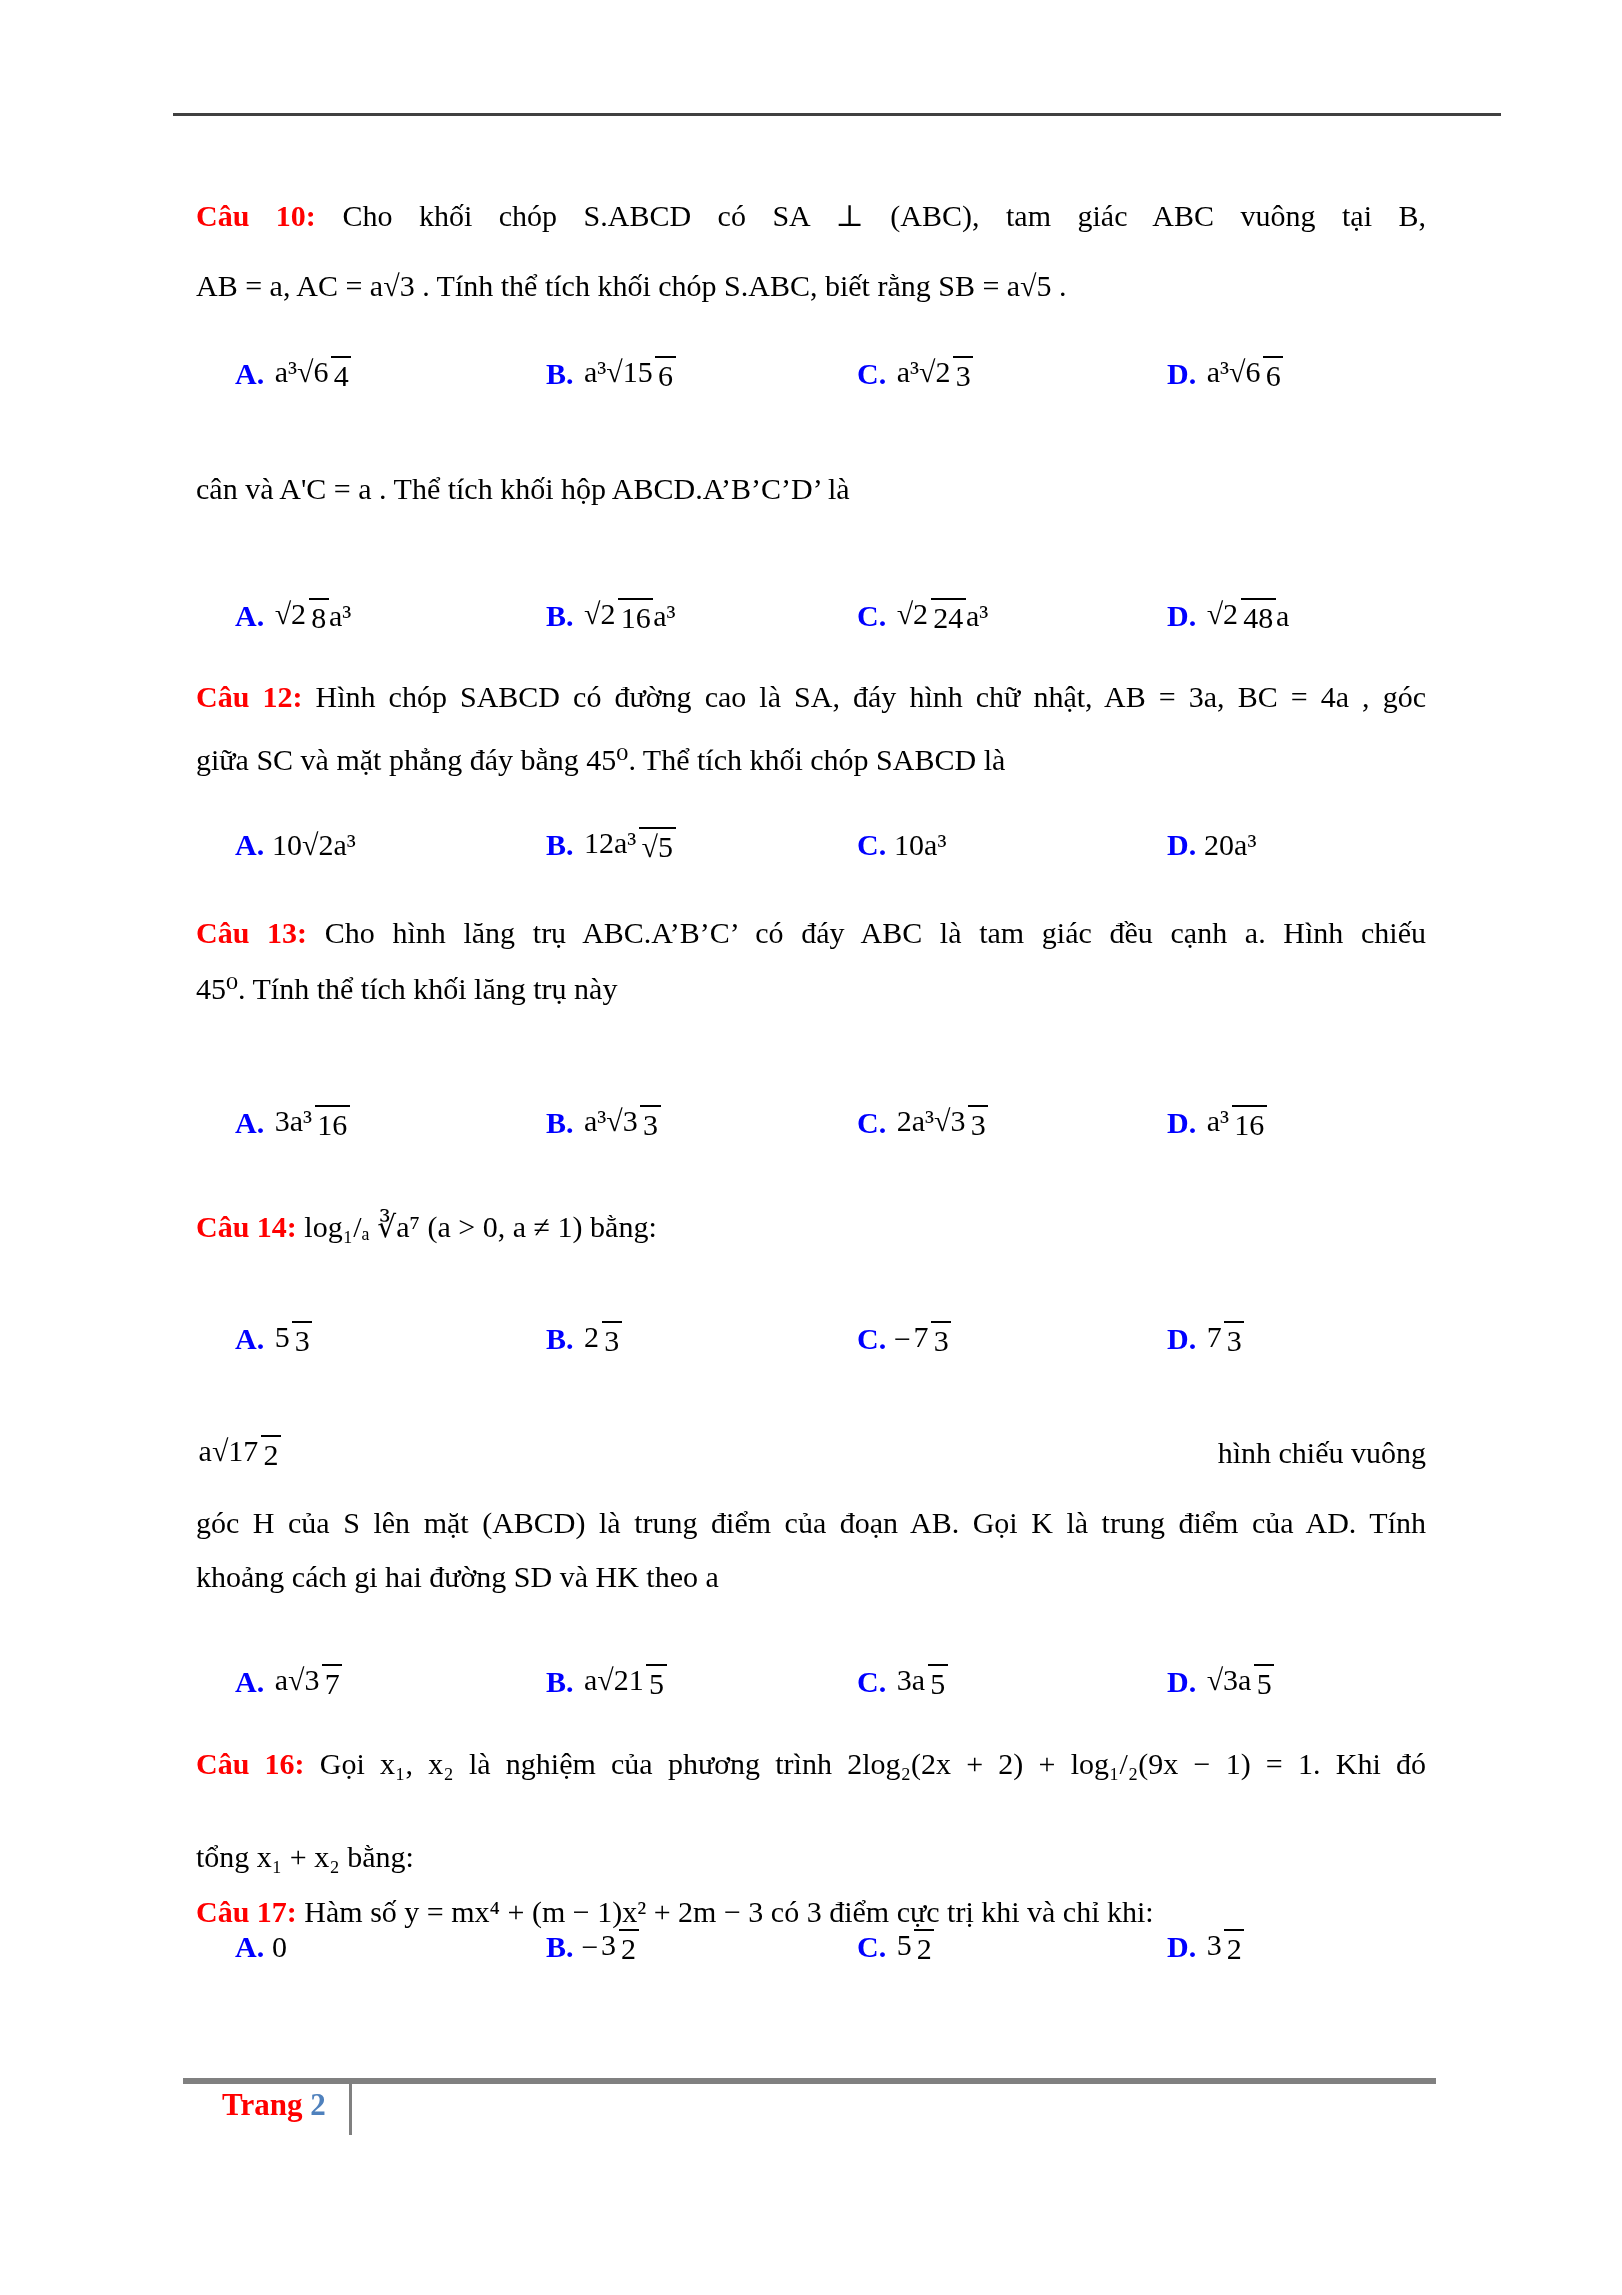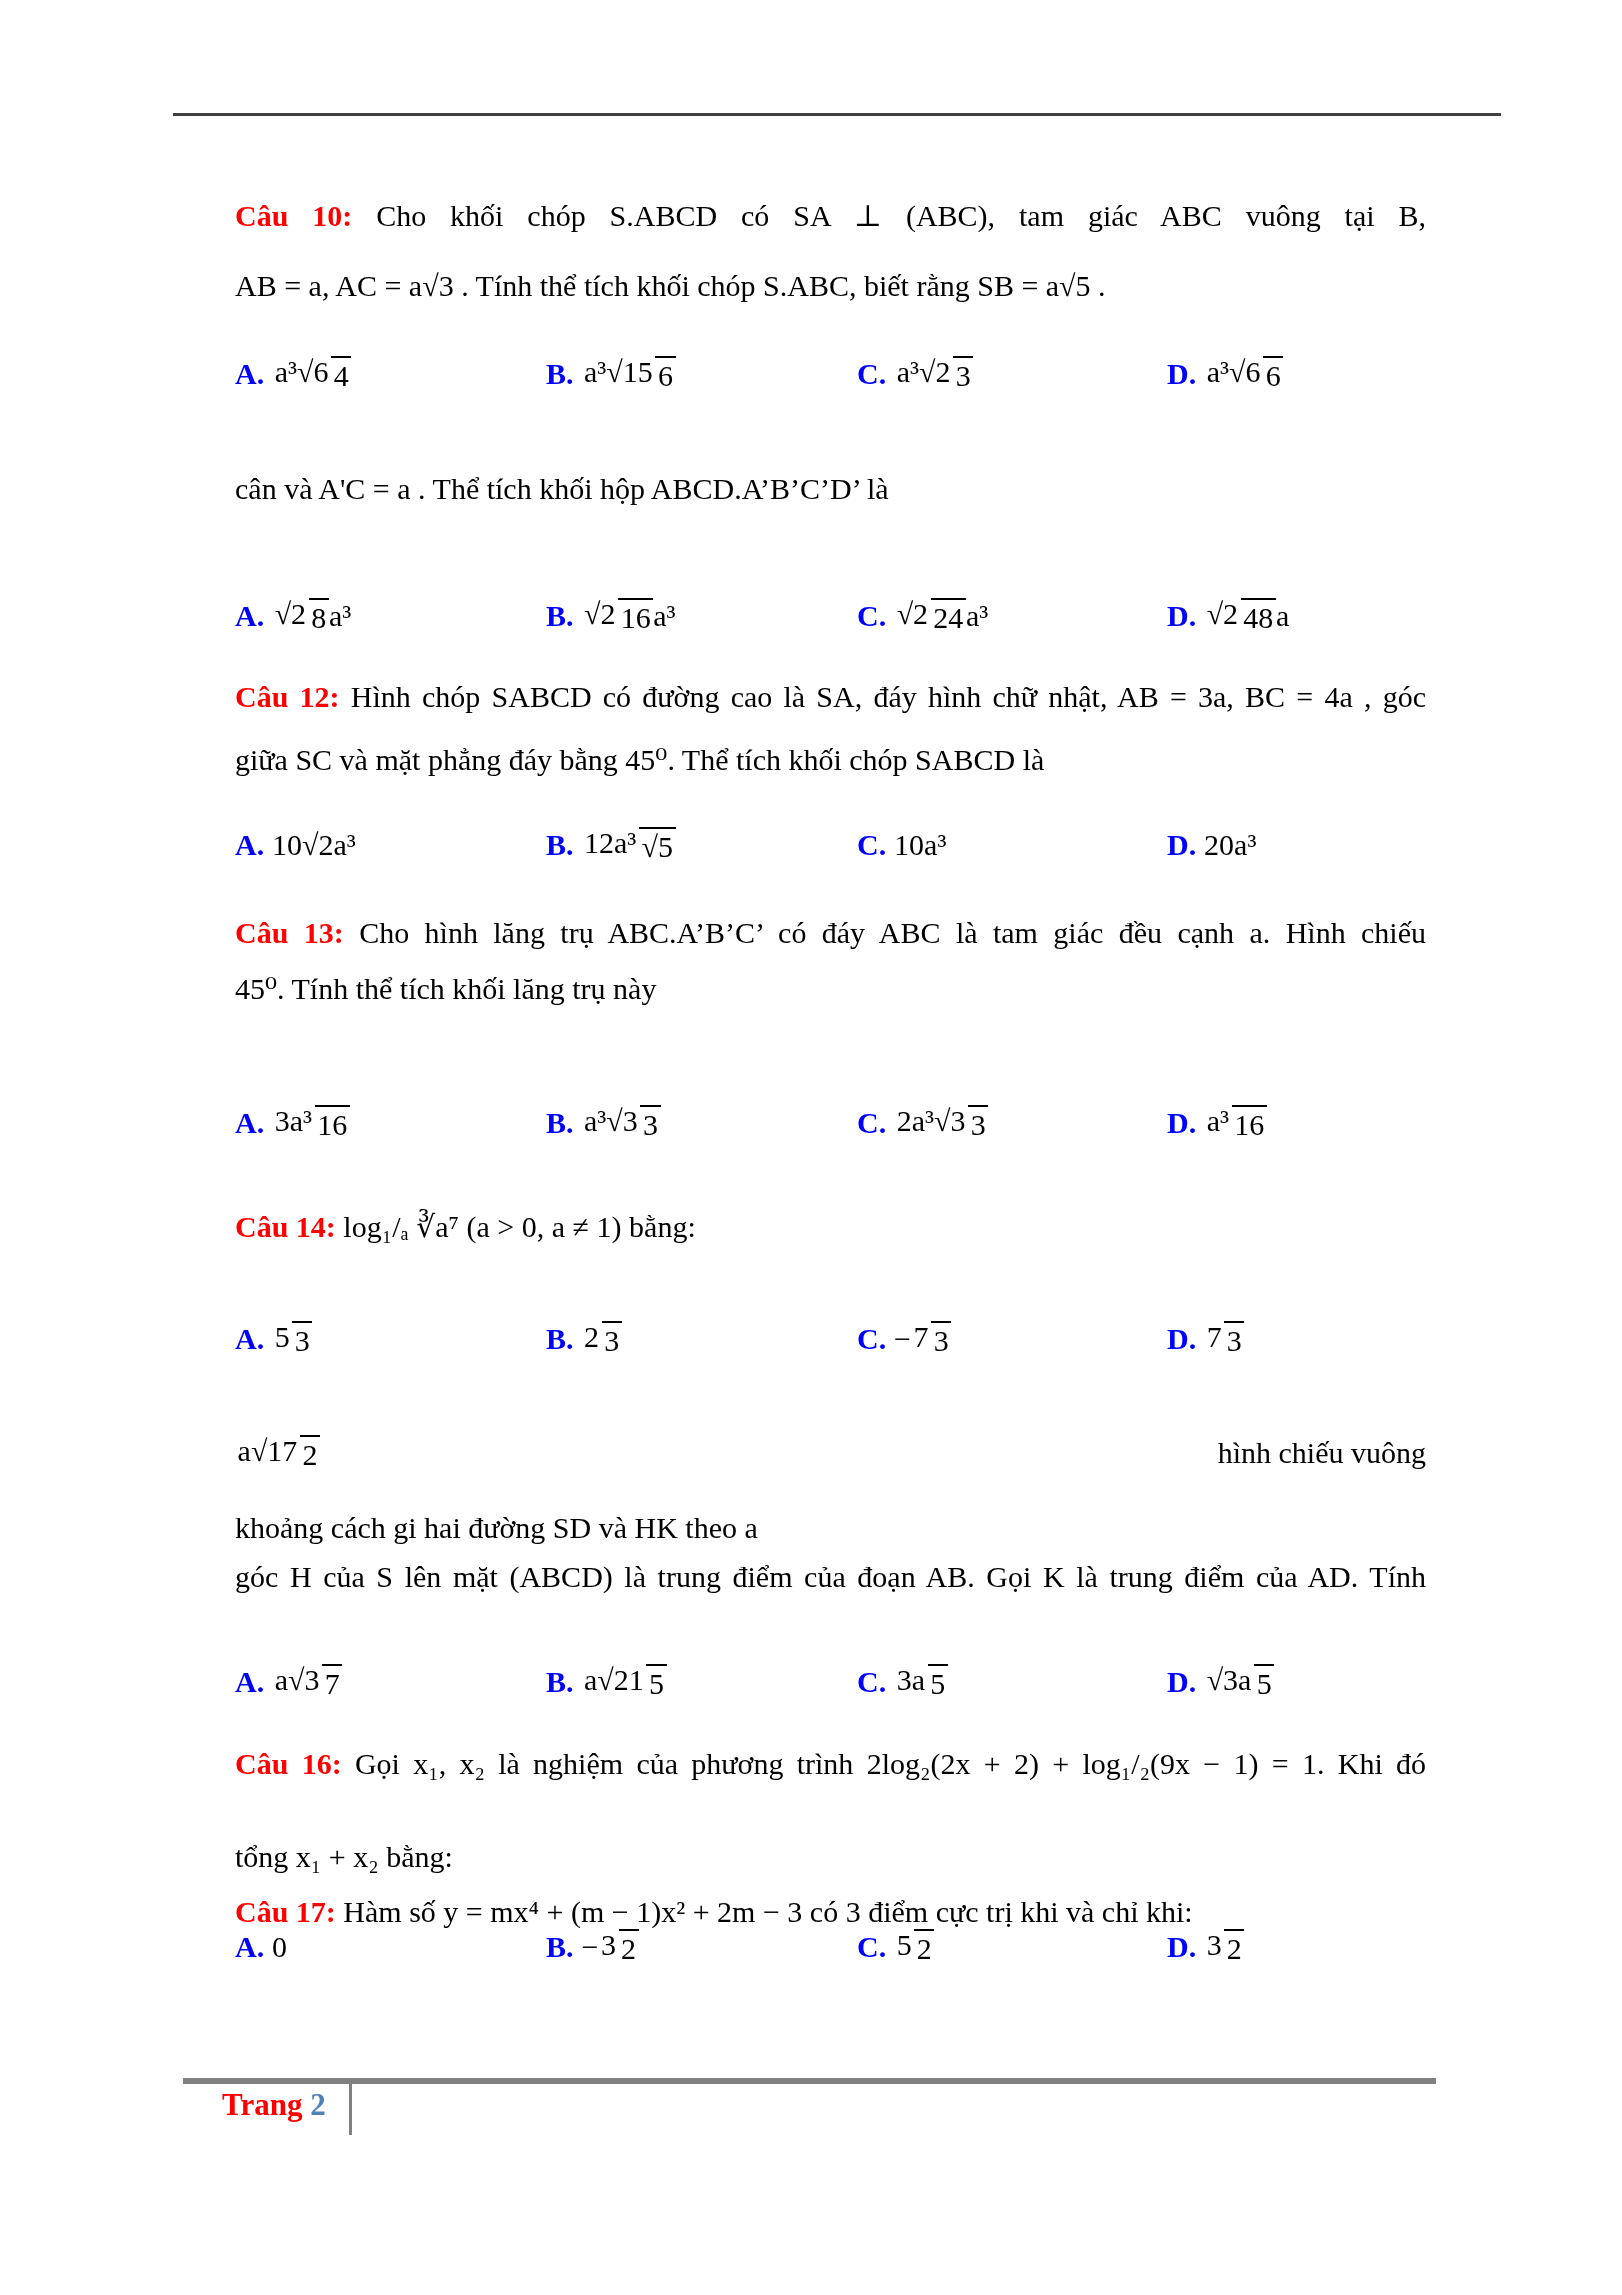--- a/index.html
+++ b/index.html
@@ -2,21 +2,21 @@
 <html style="font-size:10.5px"><head>
 <meta charset="utf-8">
 <style>
   html, body { margin: 0; padding: 0; background: #ffffff; }
   body { width: 1623px; height: 2295px; position: relative; overflow: hidden;
          font-family: "Liberation Serif", "DejaVu Serif", serif; color: #000; }
   .header-rule { position: absolute; left: 173px; top: 113px; width: 1328px; height: 3.3px; background: #404040; }
   .page { position: absolute; left: 196px; top: 0; width: 1230px; }
   .q { position: absolute; left: 0; width: 1230px; font-size: 30px; line-height: 39px; text-align: justify; }
   .q .label { color: #ff0000; font-weight: bold; }
-  .line { display: block; white-space: nowrap; margin-left: 39px; }
+  .line { display: block; white-space: nowrap; }
   .line.just { text-align: justify; text-align-last: justify; white-space: normal; }
   .opts { position: absolute; left: 39px; width: 1230px; height: 79px; font-size: 30px; }
   .opt { position: absolute; top: 0; height: 79px; display: flex; align-items: center; }
   .opt .ol { color: #0000ff; font-weight: bold; margin-right: 7.9px; }
   .frac { display: inline-flex; flex-direction: row; align-items: center; vertical-align: middle; line-height: 1; }
   .frac .num { padding: 0 2.6px 3.9px 2.6px; }
   .frac .den { border-top: 2.6px solid #000; padding: 3.9px 2.6px 0 2.6px; }
   .math { white-space: nowrap; }
   .footer-rule { position: absolute; left: 183px; top: 2078px; width: 1253px; height: 5.9px; background: #808080; }
   .footer-div { position: absolute; left: 349px; top: 2083px; width: 3.3px; height: 52px; background: #808080; }
@@ -201,22 +201,22 @@
   </div>
 
   <div class="q" style="top:1413px;">
     <span class="line" style="display:flex; align-items:center; justify-content:space-between; height:79px;">
       <span class="frac">
           <span class="num">a√17</span>
           <span class="den">2</span>
         </span>
       <span>hình chiếu vuông</span>
     </span>
+    <span class="line just" style="margin-top:10.5px;">góc H của S lên mặt (ABCD) là trung điểm của đoạn AB. Gọi K là trung điểm của AD. Tính</span>
     <span class="line" style="margin-top:15.7px;">khoảng cách gi hai đường SD và HK theo a</span>
-    <span class="line just" style="margin-top:10.5px;">góc H của S lên mặt (ABCD) là trung điểm của đoạn AB. Gọi K là trung điểm của AD. Tính</span>
   </div>
   <div class="opts" style="top:1642px;">
     <div class="opt" style="left:0px;">
         <span class="ol">A.</span>
         <span class="frac">
           <span class="num">a√3</span>
           <span class="den">7</span>
         </span>
       </div>
     <div class="opt" style="left:311px;">

